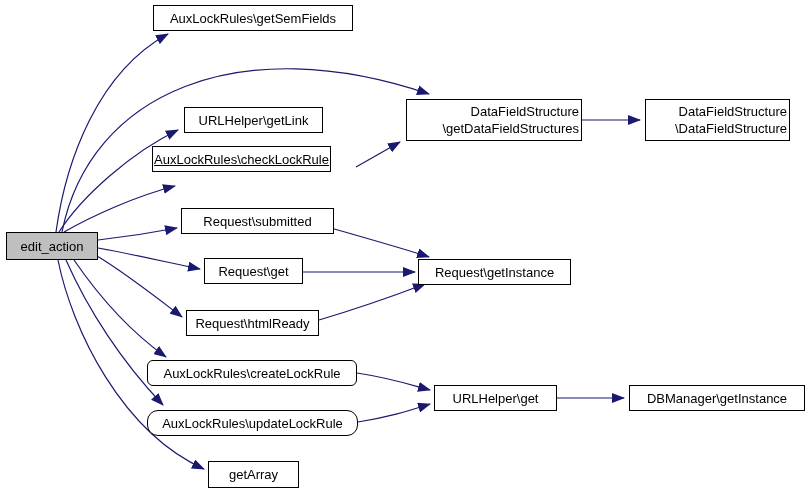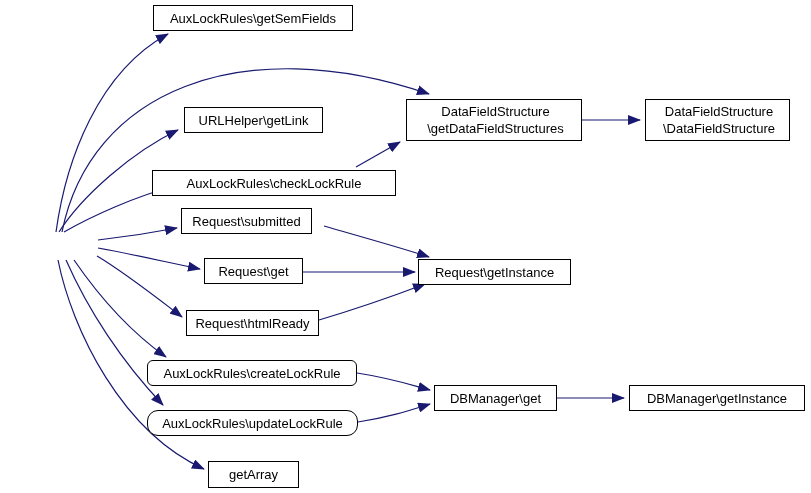--- a/index.html
+++ b/index.html
@@ -51,21 +51,21 @@
     flex-direction: column;
     align-items: center;
     justify-content: center;
     white-space: pre;
     cursor: pointer;
   }
   .node.root {
     background: var(--root-fill, #bfbfbf);
   }
   .node.multiline {
-    align-items: center;
+    align-items: flex-end;
     padding-left: 5px;
     padding-right: 2px;
   }
   .node .line {
     display: block;
   }
 </style>
 </head>
 <body>
 
@@ -91,28 +91,29 @@
         <path d="M 582 120 L 640 120" class="edge" marker-end="url(#arrow)"></path>
         <path d="M 324 226 C 362 237, 402 248, 429 257" class="edge" marker-end="url(#arrow)"></path>
         <path d="M 303 272 L 415 272" class="edge" marker-end="url(#arrow)"></path>
         <path d="M 319 320 C 356 309, 396 295, 425 284" class="edge" marker-end="url(#arrow)"></path>
         <path d="M 357 373 C 390 378, 408 384, 430 390" class="edge" marker-end="url(#arrow)"></path>
         <path d="M 358 422 C 390 417, 408 411, 430 404" class="edge" marker-end="url(#arrow)"></path>
         <path d="M 557 398 L 624 398" class="edge" marker-end="url(#arrow)"></path>
       </g>
   </svg>
   <div id="nodes-layer">
+      <div class="node root" style="left: 6px; top: 232px; width: 92px; height: 28px;"><div class="line">edit_action</div></div>
       <div class="node" style="left: 184px; top: 107px; width: 139px; height: 26px;"><div class="line">URLHelper\getLink</div></div>
       <div class="node" style="left: 153px; top: 5px; width: 200px; height: 26px;"><div class="line">AuxLockRules\getSemFields</div></div>
-      <div class="node" style="left: 152px; top: 170px; width: 244px; height: 26px;"><div class="line">AuxLockRules\checkLockRule</div></div>
-      <div class="node" style="left: 181px; top: 208px; width: 131px; height: 26px;"><div class="line">Request\submitted</div></div>
+      <div class="node" style="left: 152px; top: 146px; width: 179px; height: 26px; text-decoration: underline;"><div class="line">AuxLockRules\checkLockRule</div></div>
+      <div class="node" style="left: 181px; top: 208px; width: 153px; height: 26px;"><div class="line">Request\submitted</div></div>
       <div class="node" style="left: 204px; top: 258px; width: 99px; height: 26px;"><div class="line">Request\get</div></div>
       <div class="node" style="left: 186px; top: 310px; width: 133px; height: 26px;"><div class="line">Request\htmlReady</div></div>
       <div class="node" style="left: 147px; top: 360px; width: 210px; height: 26px; border-radius: 6px;"><div class="line">AuxLockRules\createLockRule</div></div>
       <div class="node" style="left: 147px; top: 410px; width: 211px; height: 26px; border-radius: 11px;"><div class="line">AuxLockRules\updateLockRule</div></div>
       <div class="node" style="left: 208px; top: 461px; width: 91px; height: 27px;"><div class="line">getArray</div></div>
       <div class="node multiline" style="left: 406px; top: 99px; width: 176px; height: 42px;"><div class="line">DataFieldStructure</div><div class="line">\getDataFieldStructures</div></div>
       <div class="node multiline" style="left: 645px; top: 99px; width: 145px; height: 42px;"><div class="line">DataFieldStructure</div><div class="line">\DataFieldStructure</div></div>
       <div class="node" style="left: 418px; top: 259px; width: 153px; height: 26px;"><div class="line">Request\getInstance</div></div>
-      <div class="node" style="left: 434px; top: 385px; width: 123px; height: 26px;"><div class="line">DBManager\get</div></div>
+      <div class="node" style="left: 434px; top: 385px; width: 123px; height: 26px;"><div class="line">URLHelper\get</div></div>
       <div class="node" style="left: 629px; top: 385px; width: 176px; height: 26px; text-align: right;"><div class="line">DBManager\getInstance</div></div>
     </div>
 </div>
 
 </body></html>

